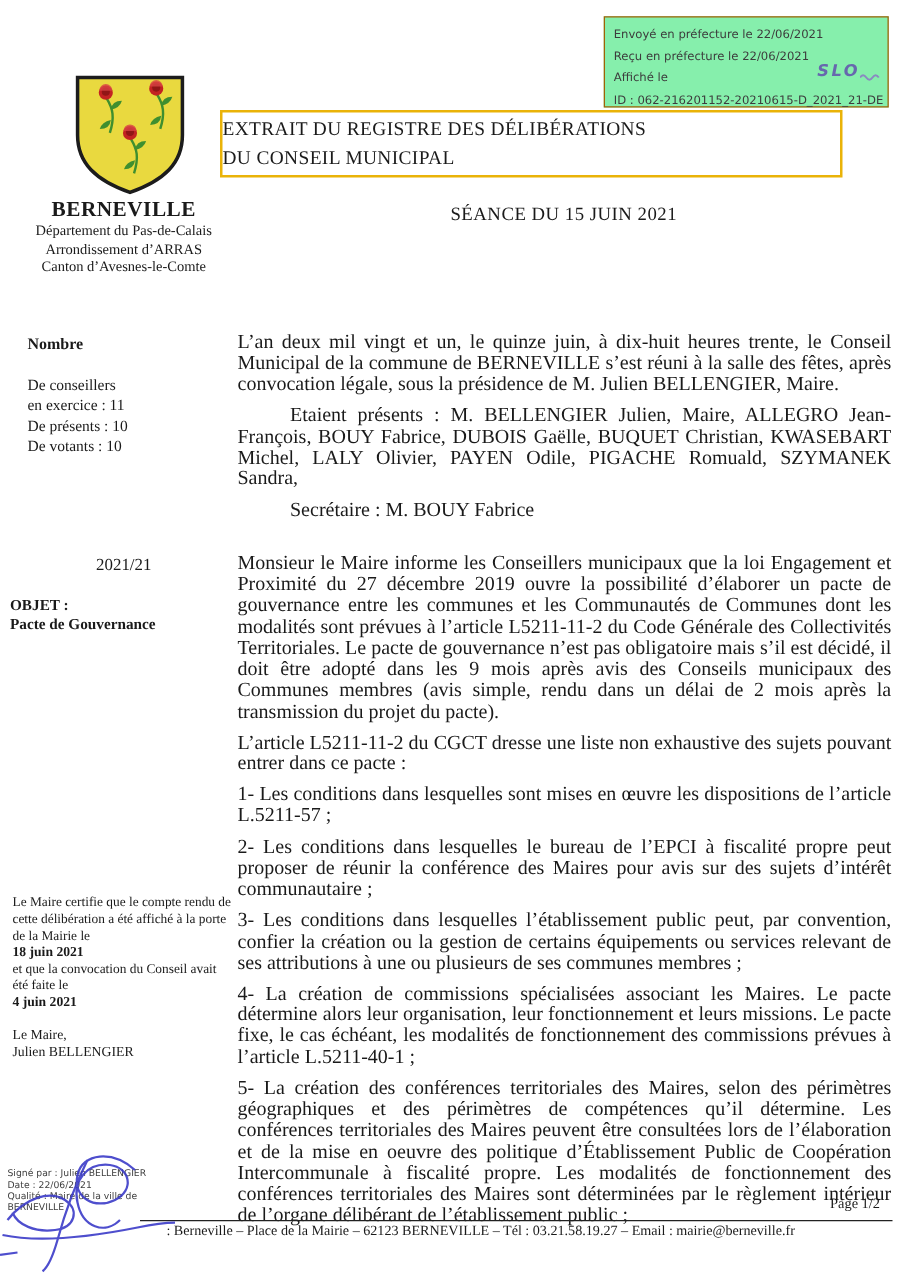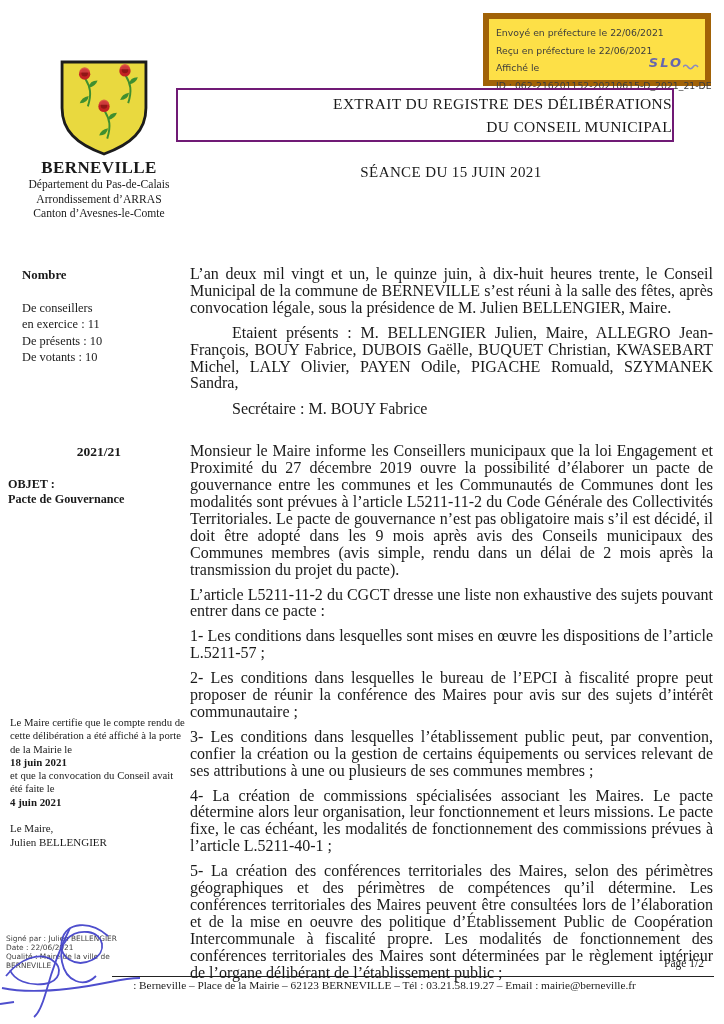--- a/index.html
+++ b/index.html
@@ -1,46 +1,46 @@
 <!DOCTYPE html>
 <html lang="fr"><head>
 <meta charset="utf-8">
 <style>
   html,body{margin:0;padding:0;background:#888;}
   .page{position:relative;width:724px;height:1024px;background:#ffffff;overflow:hidden;
         font-family:"Liberation Serif","DejaVu Serif",serif;color:#1a1a1a;}
 
   
   .stampbox{position:absolute;left:483px;top:13px;width:228px;height:73px;
-            border:6px solid #a16207;background:#fde047;padding:5px 7px;box-sizing:border-box;
+            border:1px solid #a16207;background:#86efac;padding:5px 7px;box-sizing:border-box;
             font-family:"DejaVu Sans","Liberation Sans",sans-serif;font-size:9.3px;color:#3c3c3c;}
   .stampbox .sline{line-height:17.5px;white-space:nowrap;}
   .slow-logo{position:absolute;right:22px;top:36px;font-family:"DejaVu Sans",sans-serif;
              font-weight:bold;font-style:italic;font-size:13px;letter-spacing:2px;color:#6767ae;}
   .slow-wave{position:absolute;right:6px;top:44px;}
 
   
   .arms{position:absolute;left:46px;top:58px;}
   .commune{position:absolute;left:8px;top:157px;width:182px;text-align:center;}
   .commune .c1{font-weight:bold;font-size:15.5px;line-height:19px;}
   .commune .c2{font-weight:bold;font-size:17px;line-height:21px;letter-spacing:.4px;}
   .commune .c3{font-size:11.6px;line-height:14.5px;}
 
   
-  .titlebox{position:absolute;left:176px;top:88px;width:494px;height:50px;border:2px solid #701a75;
-            display:flex;flex-direction:column;justify-content:center;text-align:right;}
+  .titlebox{position:absolute;left:176px;top:88px;width:494px;height:50px;border:2px solid #eab308;
+            display:flex;flex-direction:column;justify-content:center;text-align:left;}
   .titlebox .t{font-size:15.5px;line-height:23px;letter-spacing:.3px;}
   .seance{position:absolute;left:190px;top:164px;width:522px;text-align:center;
           font-size:15px;letter-spacing:.4px;}
 
   
   .nombre-title{position:absolute;left:22px;top:268px;font-weight:bold;font-size:12.8px;}
   .nombre-lines{position:absolute;left:22px;top:300px;font-size:12.4px;line-height:16.3px;}
   .ref{position:absolute;left:8px;top:444px;width:182px;text-align:center;
-       font-weight:bold;font-size:13.5px;}
+       font-weight:normal;font-size:13.5px;}
   .objet{position:absolute;left:8px;top:477px;width:182px;text-align:left;
          font-weight:bold;font-size:12.2px;line-height:15px;}
   .cert{position:absolute;left:10px;top:716px;width:178px;text-align:left;
         font-size:10.7px;line-height:13.3px;}
   .cert b{font-size:10.9px;}
   .maire-sign{margin-top:13px;font-size:11px;line-height:13.5px;}
 
   
   .main{position:absolute;left:190px;top:266px;width:523px;font-size:16px;line-height:16.9px;}
   .main p{margin:0 0 8px 0;text-align:justify;}

